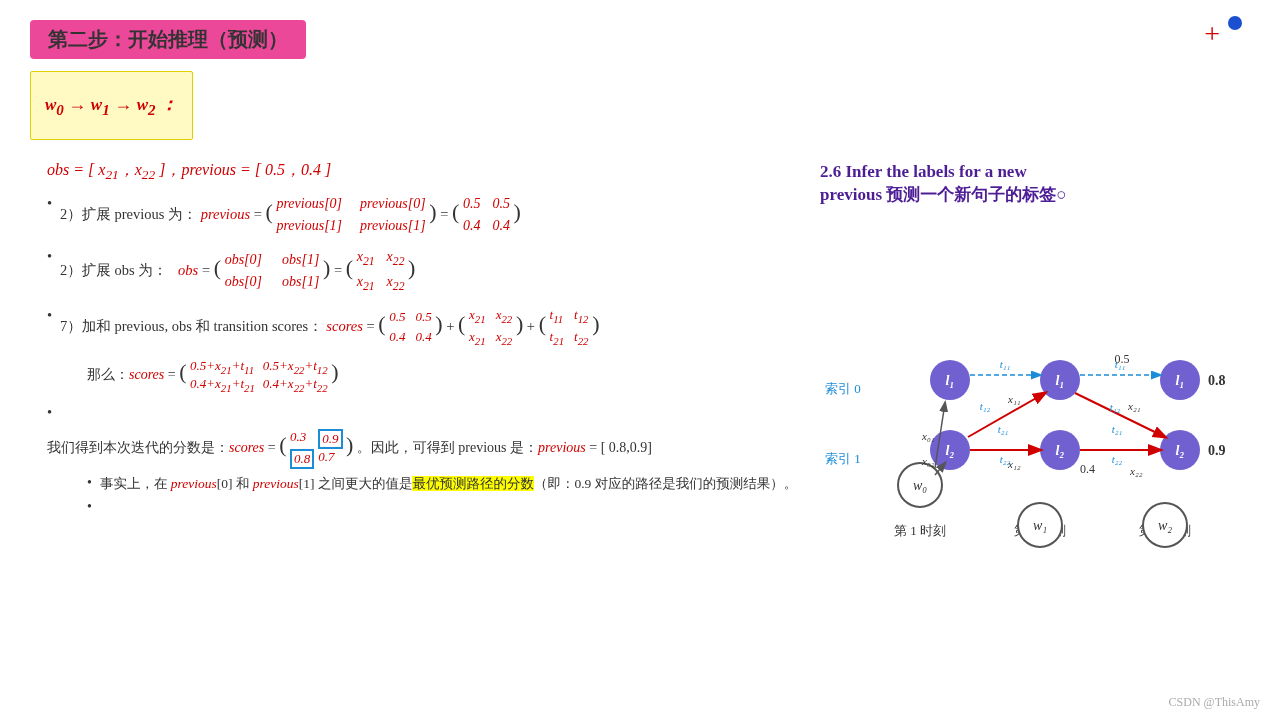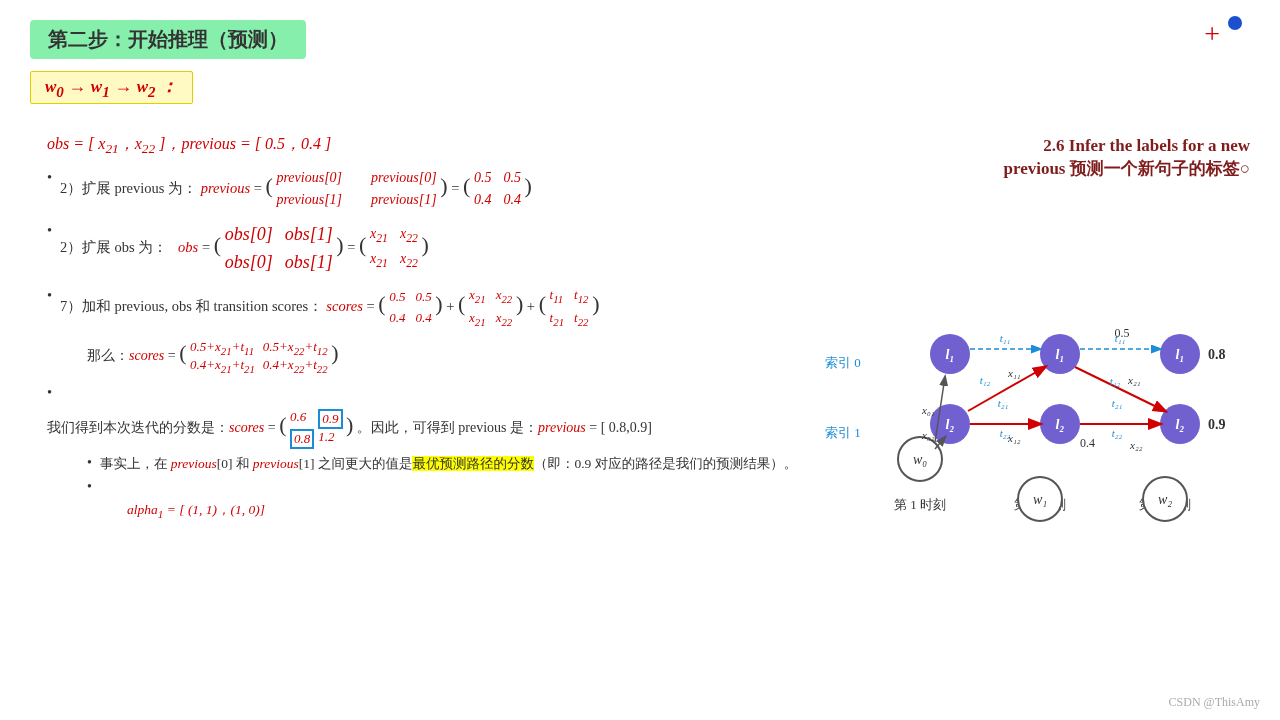--- a/index.html
+++ b/index.html
@@ -15,39 +15,39 @@
     .slide {
       width: 1280px;
       height: 720px;
       background: white;
       position: relative;
       padding: 20px 30px;
     }
 
     
     .step-header {
-      background: #86efac;
+      background: #ec4899;
       border-radius: 4px;
       padding: 6px 18px;
       display: inline-block;
       margin-bottom: 12px;
     }
     .step-header span {
       font-size: 20px;
       font-weight: bold;
       color: #333;
     }
 
     
     .w-sequence {
       background: #fff9c4;
       border: 1.5px solid #e0d000;
-      padding: 2px 14px;
+      padding: 20px 14px;
       display: inline-block;
-      margin-bottom: 20px;
+      margin-bottom: 10px;
       border-radius: 2px;
     }
     .w-sequence span {
       font-size: 18px;
       font-style: italic;
       font-weight: bold;
       color: #d00000;
     }
 
     
@@ -64,24 +64,24 @@
     }
 
     .right-panel {
       width: 430px;
       position: relative;
       flex-shrink: 0;
     }
 
     
     .right-title {
-      text-align: right;
+      text-align: left;
       font-size: 17px;
       font-weight: bold;
-      color: #7f1d1d;
+      color: #4c1d95;
       line-height: 1.4;
       margin-bottom: 8px;
     }
 
     
     .obs-line {
       color: #d00000;
       font-style: italic;
       font-size: 16px;
       margin-bottom: 10px;
@@ -190,21 +190,21 @@
       <div class="obs-line">
         <span style="font-style:italic;">obs</span> = [&nbsp;<span style="font-style:italic;">x</span><sub>21</sub>，<span style="font-style:italic;">x</span><sub>22</sub>&nbsp;]，<span style="font-style:italic;">previous</span> = [ 0.5，0.4 ]
       </div>
 
       <div class="bullet-item">
         <span class="bullet-dot">•</span>
         <div class="bullet-content">
           <span>2）扩展 previous 为：</span>
           <span style="font-style:italic;color:#d00000;">previous</span> =
           <span style="font-size:22px;">(</span>
-          <span style="display:inline-grid;grid-template-columns:auto auto;gap:0 29px;font-style:italic;color:#d00000;font-size:14px;vertical-align:middle;">
+          <span style="display:inline-grid;grid-template-columns:auto auto;gap:0 18px;font-style:italic;color:#d00000;font-size:14px;vertical-align:middle;">
             <span>previous[0]</span>
               <span>previous[0]</span>
             <span>previous[1]</span>
               <span>previous[1]</span>
           </span>
           <span style="font-size:22px;">)</span>
           =
           <span style="font-size:22px;">(</span>
           <span style="display:inline-grid;grid-template-columns:auto auto;gap:0 12px;font-style:italic;color:#d00000;font-size:14px;vertical-align:middle;">
             <span>0.5</span>
@@ -215,21 +215,21 @@
           <span style="font-size:22px;">)</span>
         </div>
       </div>
 
       <div class="bullet-item">
         <span class="bullet-dot">•</span>
         <div class="bullet-content">
           <span>2）扩展 obs 为：&nbsp;&nbsp;</span>
           <span style="font-style:italic;color:#d00000;">obs</span> =
           <span style="font-size:22px;">(</span>
-          <span style="display:inline-grid;grid-template-columns:auto auto;gap:0 12px;font-style:italic;color:#d00000;font-size:18px;vertical-align:middle;">
+          <span style="display:inline-grid;grid-template-columns:auto auto;gap:0 20px;font-style:italic;color:#d00000;font-size:14px;vertical-align:middle;">
             <span>obs[0]</span>
               <span>obs[1]</span>
             <span>obs[0]</span>
               <span>obs[1]</span>
           </span>
           <span style="font-size:22px;">)</span>
           =
           <span style="font-size:22px;">(</span>
           <span style="display:inline-grid;grid-template-columns:auto auto;gap:0 12px;font-style:italic;color:#d00000;font-size:14px;vertical-align:middle;">
             <span>x<sub>21</sub></span>
@@ -288,43 +288,40 @@
       </div>
 
       <div class="bullet-item">
         <span class="bullet-dot">•</span>
       </div>
 
       <div style="margin:6px 0;font-size:14px;">
         我们得到本次迭代的分数是：<span style="font-style:italic;color:#d00000;">scores</span> =
         <span style="font-size:22px;">(</span>
         <span style="display:inline-grid;grid-template-columns:auto auto;gap:0 4px;font-style:italic;color:#d00000;font-size:13px;vertical-align:middle;">
-          <span>0.6</span>
+          <span>0.3</span>
             <span style="border:2px solid #1a8cd8;padding:0 2px;">0.9</span>
           <span style="border:2px solid #1a8cd8;padding:0 2px;">0.8</span>
-            <span>1.2</span>
+            <span>0.7</span>
         </span>
         <span style="font-size:22px;">)</span>
         。因此，可得到 previous 是：<span style="font-style:italic;color:#d00000;">previous</span> = [ 0.8,0.9]
       </div>
 
       <div class="sub-bullet">
         <span>•</span>
         <div style="font-size:13.5px;">
           事实上，在 <span style="font-style:italic;color:#d00000;">previous</span>[0] 和 <span style="font-style:italic;color:#d00000;">previous</span>[1] 之间更大的值是<span class="yellow-highlight">最优预测路径的分数</span>（即：0.9 对应的路径是我们的预测结果）。
         </div>
       </div>
 
       <div class="sub-bullet">
         <span>•</span>
       </div>
 
-      <div class="alpha-line">
-        <span style="font-style:italic;">alpha</span><sub>1</sub> = [ (1, 1)，(1, 0)]
-      </div>
 
     </div>
 
     <div class="right-panel">
       
       <div class="right-title">
         <span>2.6 Infer the labels for a new</span><br>
         <span>previous 预测一个新句子的标签○</span>
       </div>
 

